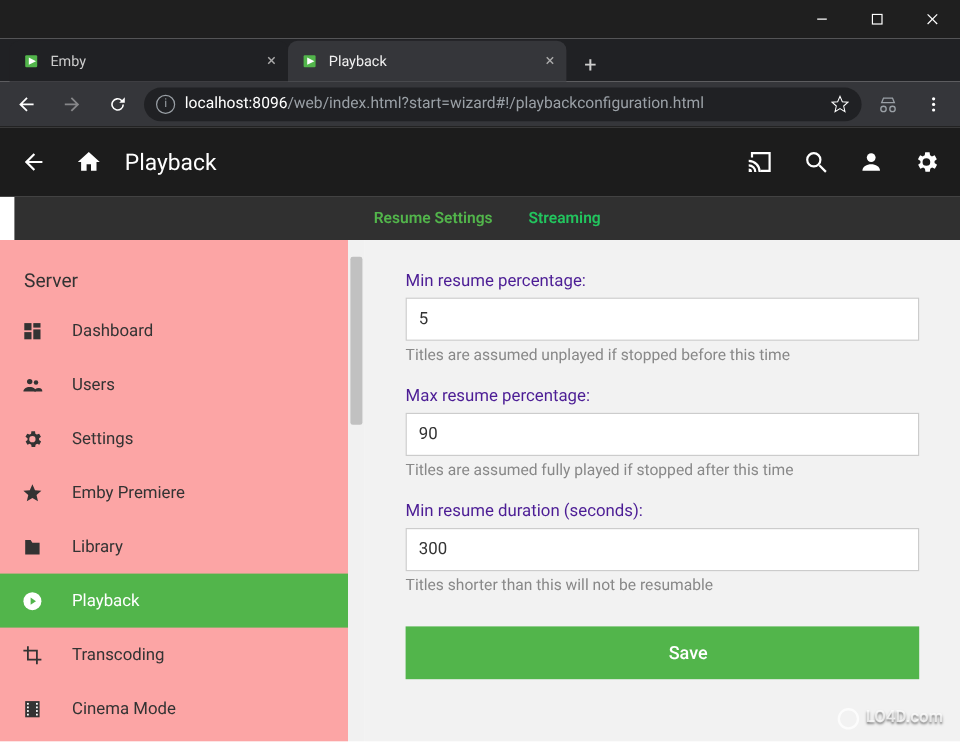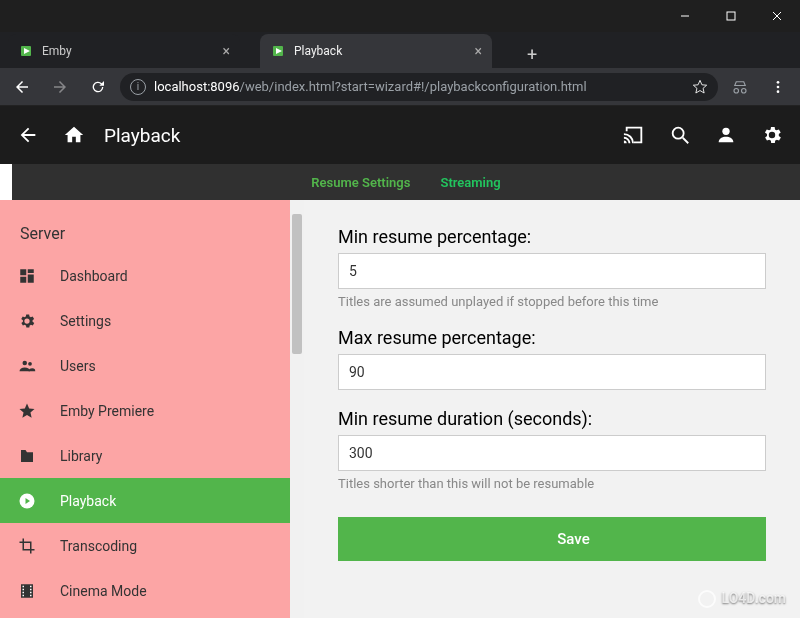--- a/index.html
+++ b/index.html
@@ -4,21 +4,21 @@
 <style>
 * { margin:0; padding:0; box-sizing:border-box; font-family:-apple-system,BlinkMacSystemFont,"Segoe UI",Roboto,Arial,sans-serif; }
 body { width:800px; height:618px; background:#fff; overflow:hidden; position:relative; }
 
 
 .titlebar { height:32px; background:#1f1f1f; display:flex; align-items:center; color:#fff; }
 .titlebar .spacer { flex:1; }
 .winbtn { width:46px; height:32px; display:flex; align-items:center; justify-content:center; color:#fff; font-size:12px; }
 
 
-.tabbar { height:36px; background:#202124; display:flex; align-items:flex-end; padding-left:8px;gap:20px; }
+.tabbar { height:36px; background:#202124; display:flex; align-items:flex-end; padding-left:8px; }
 .tab { height:34px; width:232px; border-radius:8px 8px 0 0; display:flex; align-items:center; padding:0 10px; gap:8px; color:#ccc; font-size:12px; margin-right:0; }
 .tab.inactive { background:#202124; }
 .tab.active { background:#35363a; color:#f1f1f1; }
 .tab .favicon { width:16px; height:16px; display:flex; align-items:center; justify-content:center; }
 .tab .label { flex:1; overflow:hidden; text-overflow:ellipsis; white-space:nowrap; }
 .tab .close { font-size:14px; color:#aaa; }
 .newtab { width:28px; height:28px; display:flex; align-items:center; justify-content:center; color:#ccc; font-size:18px; margin-left:6px; }
 
 
 .addrbar { height:38px; background:#35363a; display:flex; align-items:center; padding:0 6px; gap:6px; color:#ccc; border-bottom:1px solid #222; }
@@ -47,21 +47,21 @@
 .sbheader { padding:6px 20px 10px; font-size:16px; color:#333; }
 .sbitem { height:45px; display:flex; align-items:center; padding:0 16px; gap:22px; font-size:14px; color:#333; }
 .sbitem.active { background:#52b54b; color:#fff; }
 .sbicon { width:22px; display:flex; align-items:center; justify-content:center; }
 
 .sidescroll { width:14px; background:#f1f1f1; position:relative; }
 .sidescroll .thumb { position:absolute; left:2px; width:10px; top:14px; height:140px; background:#c1c1c1; border-radius:2px; }
 
 .content { flex:1; background:#f2f2f2; padding:26px 34px 16px; overflow-y:auto; }
 .field { margin-bottom:18px; }
-.flabel { font-size:18px; color:#000000; margin-bottom:6px; }
+.flabel { font-size:14px; color:#4c1d95; margin-bottom:6px; }
 .finput { width:100%; height:36px; border:1px solid #ccc; background:#fff; padding:0 10px; font-size:14px; color:#333; }
 .fhelp { font-size:13px; color:#888; margin-top:5px; }
 .savebtn { width:100%; height:44px; background:#52b54b; color:#fff; border:none; font-size:15px; font-weight:500; margin-top:8px;padding-left:43px; }
 
 .watermark { position:absolute; right:14px; bottom:10px; color:rgba(255,255,255,0.75); font-size:14px; font-weight:600; display:flex; align-items:flex-start; gap:6px; text-shadow:0 1px 2px rgba(0,0,0,0.5); }
 .watermark .globe { width:18px; height:18px; border:2px solid rgba(255,255,255,0.75); border-radius:50%; position:relative; }
 
 
 svg { display:block; }
 </style>
@@ -205,35 +205,35 @@
             <rect x="13" y="3" width="8" height="5" fill="#333"></rect>
             <rect x="13" y="10" width="8" height="11" fill="#333"></rect>
             <rect x="3" y="13" width="8" height="8" fill="#333"></rect>
           </svg>
         </span>
       <span>Dashboard</span>
     </div>
     <div class="sbitem">
       <span class="sbicon">
           <svg width="18" height="18" viewBox="0 0 24 24">
-            <path d="M19.4 13a7.5 7.5 0 0 0 0-2l2.1-1.6-2-3.5-2.5 1a7.4 7.4 0 0 0-1.7-1l-.4-2.7h-4l-.4 2.7a7.4 7.4 0 0 0-1.7 1l-2.5-1-2 3.5L6.6 11a7.5 7.5 0 0 0 0 2l-2.1 1.6 2 3.5 2.5-1c.5.4 1.1.7 1.7 1l.4 2.7h4l.4-2.7c.6-.3 1.2-.6 1.7-1l2.5 1 2-3.5L19.4 13zM12 15.5A3.5 3.5 0 1 1 15.5 12 3.5 3.5 0 0 1 12 15.5z" fill="#333"></path>
-          </svg>
-        </span>
-      <span>Settings</span>
-    </div>
-    <div class="sbitem">
-      <span class="sbicon">
-          <svg width="18" height="18" viewBox="0 0 24 24">
             <circle cx="9" cy="8" r="3" fill="#333"></circle>
             <circle cx="16" cy="9" r="2.5" fill="#333"></circle>
             <path d="M2 19c0-3 3-5 7-5s7 2 7 5" fill="#333"></path>
             <path d="M14 19c0-2.5 2-4 5-4s4 1.5 4 4" fill="#333"></path>
           </svg>
         </span>
       <span>Users</span>
+    </div>
+    <div class="sbitem">
+      <span class="sbicon">
+          <svg width="18" height="18" viewBox="0 0 24 24">
+            <path d="M19.4 13a7.5 7.5 0 0 0 0-2l2.1-1.6-2-3.5-2.5 1a7.4 7.4 0 0 0-1.7-1l-.4-2.7h-4l-.4 2.7a7.4 7.4 0 0 0-1.7 1l-2.5-1-2 3.5L6.6 11a7.5 7.5 0 0 0 0 2l-2.1 1.6 2 3.5 2.5-1c.5.4 1.1.7 1.7 1l.4 2.7h4l.4-2.7c.6-.3 1.2-.6 1.7-1l2.5 1 2-3.5L19.4 13zM12 15.5A3.5 3.5 0 1 1 15.5 12 3.5 3.5 0 0 1 12 15.5z" fill="#333"></path>
+          </svg>
+        </span>
+      <span>Settings</span>
     </div>
     <div class="sbitem">
       <span class="sbicon">
           <svg width="18" height="18" viewBox="0 0 24 24">
             <path d="M12 17.3l6.2 3.7-1.6-7 5.4-4.7-7.1-.6L12 2 9.1 8.7 2 9.3l5.4 4.7-1.6 7z" fill="#333"></path>
           </svg>
         </span>
       <span>Emby Premiere</span>
     </div>
     <div class="sbitem">
@@ -285,20 +285,21 @@
 
   <div class="content">
     <div class="field">
       <div class="flabel">Min resume percentage:</div>
       <input class="finput" value="5" style="">
       <div class="fhelp">Titles are assumed unplayed if stopped before this time</div>
     </div>
     <div class="field">
       <div class="flabel">Max resume percentage:</div>
       <input class="finput" value="90" style="">
+      <div class="fhelp">Titles are assumed fully played if stopped after this time</div>
     </div>
     <div class="field">
       <div class="flabel">Min resume duration (seconds):</div>
       <input class="finput" value="300" style="">
       <div class="fhelp">Titles shorter than this will not be resumable</div>
     </div>
     <button class="savebtn">Save</button>
   </div>
 </div>
 

